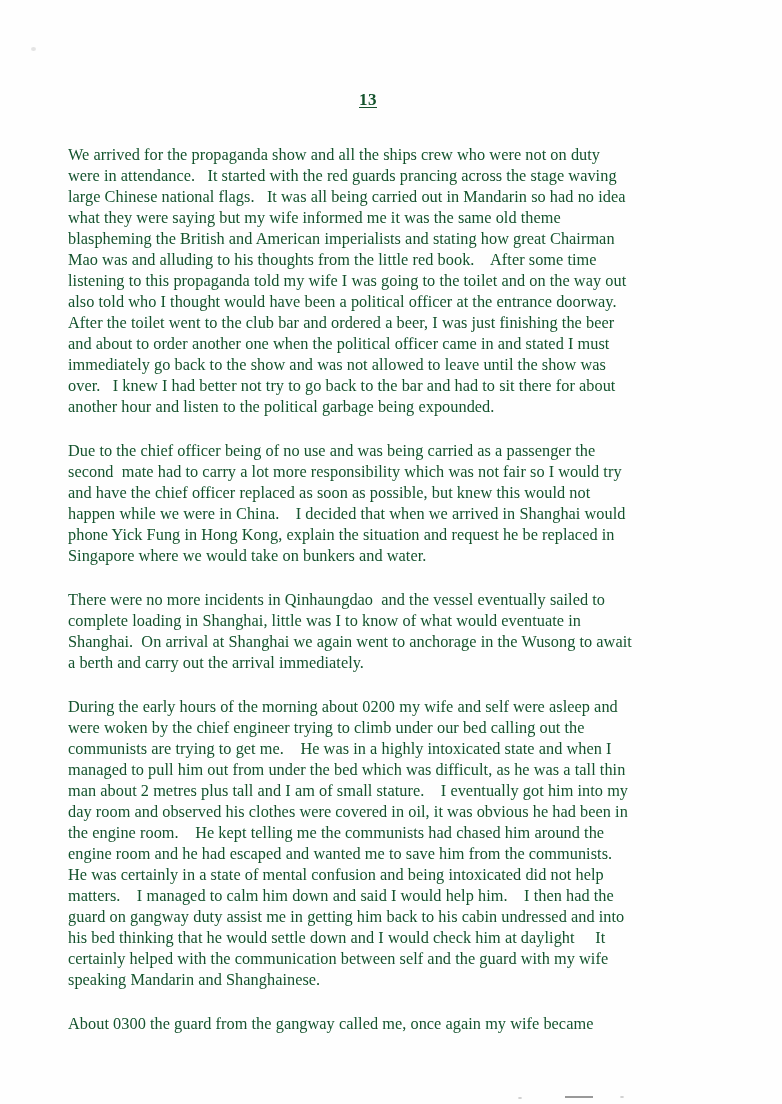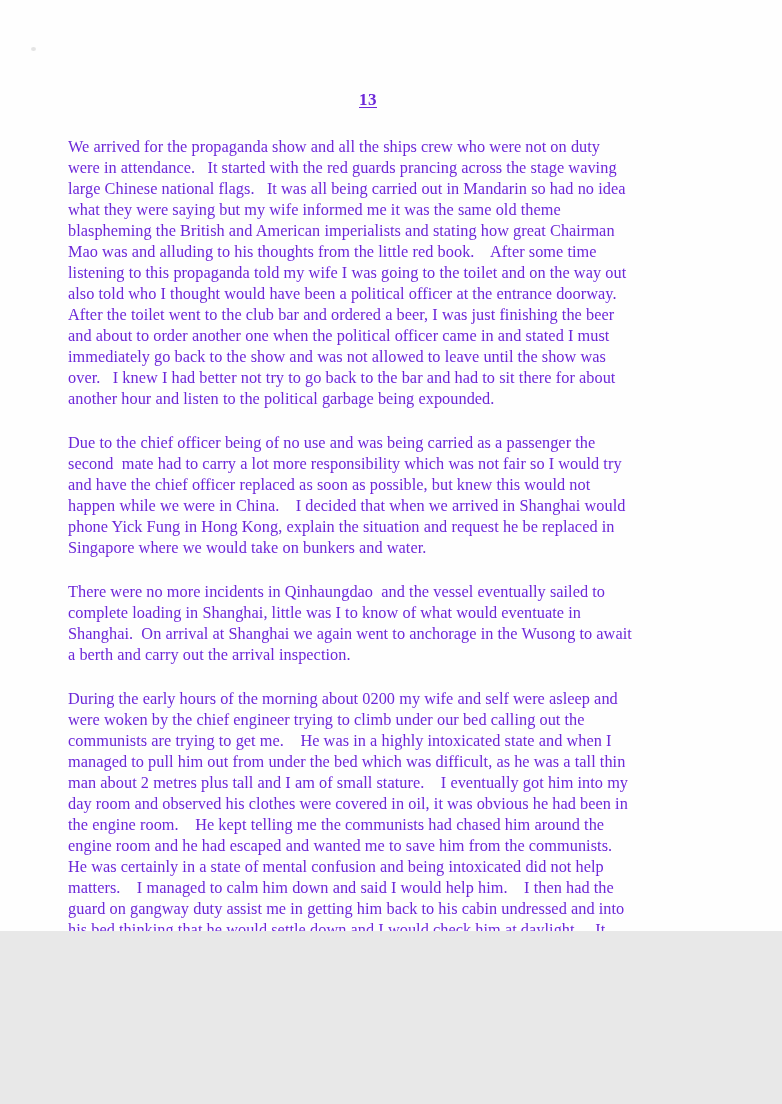--- a/index.html
+++ b/index.html
@@ -3,25 +3,25 @@
 <meta charset="utf-8">
 <style>
   html, body {
     margin: 0;
     padding: 0;
     background: #e8e8e8;
   }
   .sheet {
     position: relative;
     width: 782px;
-    height: 931px;
+    height: 1104px;
     background: #fefefe;
     overflow: hidden;
     font-family: "Liberation Serif", "DejaVu Serif", serif;
-    color: #6d28d9;
+    color: #14532d;
   }
   .pagenum-row {
     position: absolute;
     top: 90px;
     left: 0;
     width: 736px;
     text-align: center;
   }
   .pagenum {
     font-weight: bold;
@@ -30,21 +30,21 @@
     text-decoration: underline;
     text-underline-offset: 2px;
   }
   .body-text {
     position: absolute;
     left: 68px;
     top: 136px;
     width: 706px;
   }
   .para {
-    margin: 0 0 23px 0;
+    margin: 8px 0 23px 0;
     font-size: 16.3px;
     line-height: 21px;
     white-space: pre;
     letter-spacing: 0.05px;
   }
   
   .artifact { position: absolute; }
   .speck {
     left: 31px; top: 47px;
     width: 5px; height: 4px;
@@ -94,21 +94,21 @@
 another hour and listen to the political garbage being expounded.</p>
     <p class="para">Due to the chief officer being of no use and was being carried as a passenger the
 second  mate had to carry a lot more responsibility which was not fair so I would try
 and have the chief officer replaced as soon as possible, but knew this would not
 happen while we were in China.    I decided that when we arrived in Shanghai would
 phone Yick Fung in Hong Kong, explain the situation and request he be replaced in
 Singapore where we would take on bunkers and water.</p>
     <p class="para">There were no more incidents in Qinhaungdao  and the vessel eventually sailed to
 complete loading in Shanghai, little was I to know of what would eventuate in
 Shanghai.  On arrival at Shanghai we again went to anchorage in the Wusong to await
-a berth and carry out the arrival inspection.</p>
+a berth and carry out the arrival immediately.</p>
     <p class="para">During the early hours of the morning about 0200 my wife and self were asleep and
 were woken by the chief engineer trying to climb under our bed calling out the
 communists are trying to get me.    He was in a highly intoxicated state and when I
 managed to pull him out from under the bed which was difficult, as he was a tall thin
 man about 2 metres plus tall and I am of small stature.    I eventually got him into my
 day room and observed his clothes were covered in oil, it was obvious he had been in
 the engine room.    He kept telling me the communists had chased him around the
 engine room and he had escaped and wanted me to save him from the communists.
 He was certainly in a state of mental confusion and being intoxicated did not help
 matters.    I managed to calm him down and said I would help him.    I then had the

